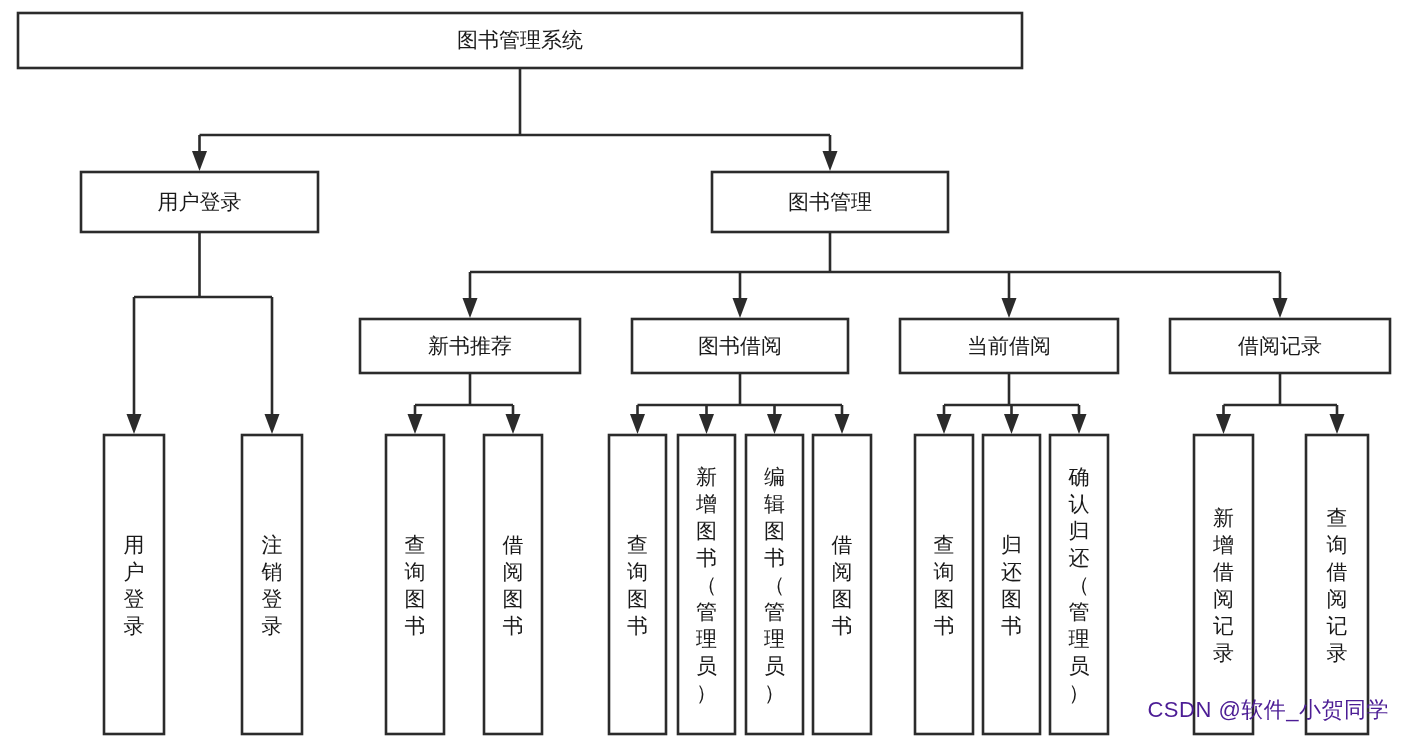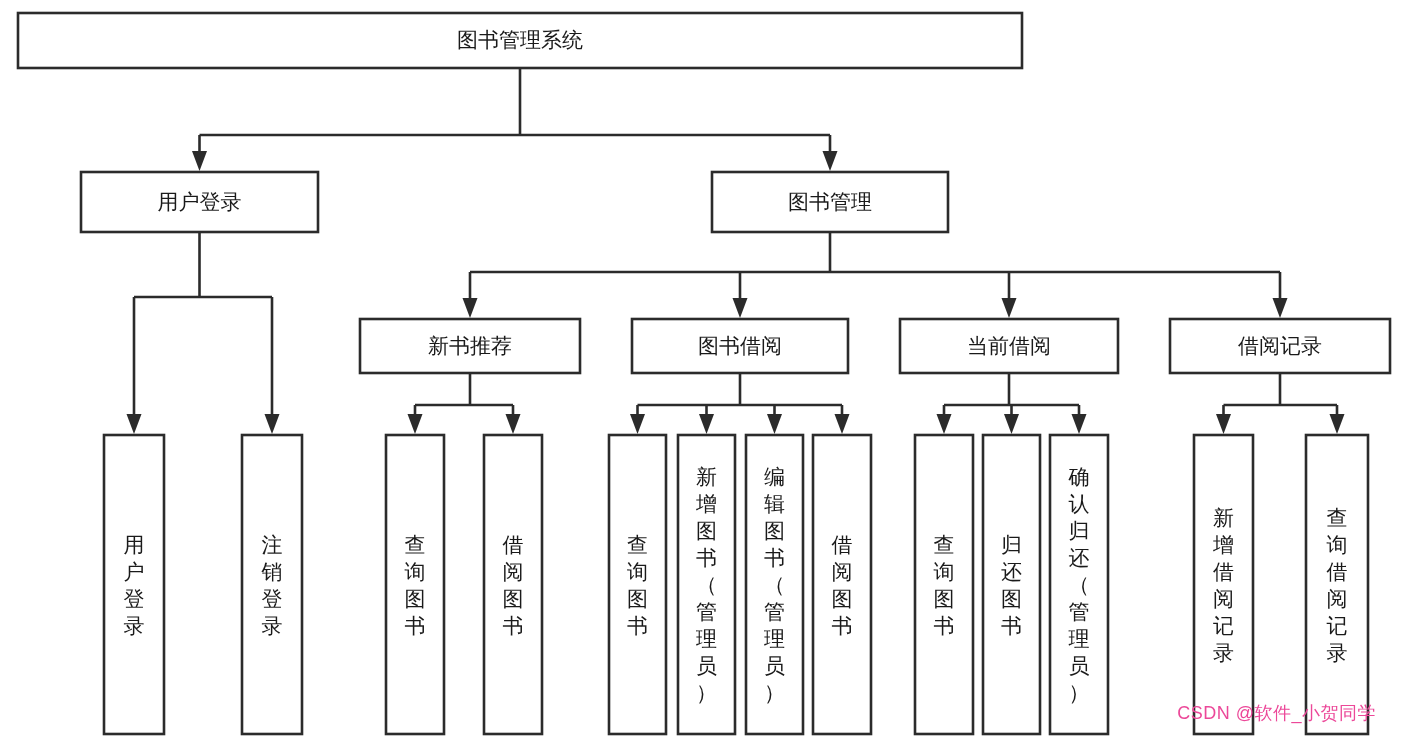--- a/index.html
+++ b/index.html
@@ -49,25 +49,25 @@
     dominant-baseline: middle;
   }
   .node-label-v {
     font-family: "Liberation Sans", "DejaVu Sans", sans-serif;
     font-size: 21px;
     fill: #1a1a1a;
     text-anchor: middle;
   }
   .watermark {
     position: absolute;
-    right: 29px;
+    right: 16px;
     bottom: 6px;
     font-family: "Liberation Sans", "DejaVu Sans", sans-serif;
-    font-size: 18px;
-    color: #ec4899;
+    font-size: 22px;
+    color: #4c1d95;
     letter-spacing: 0.5px;
     white-space: nowrap;
     user-select: none;
   }
 </style>
 </head>
 <body>
 
 <div id="diagram-root">
   <svg class="tree" viewBox="0 0 1405 747" xmlns="http://www.w3.org/2000/svg">

